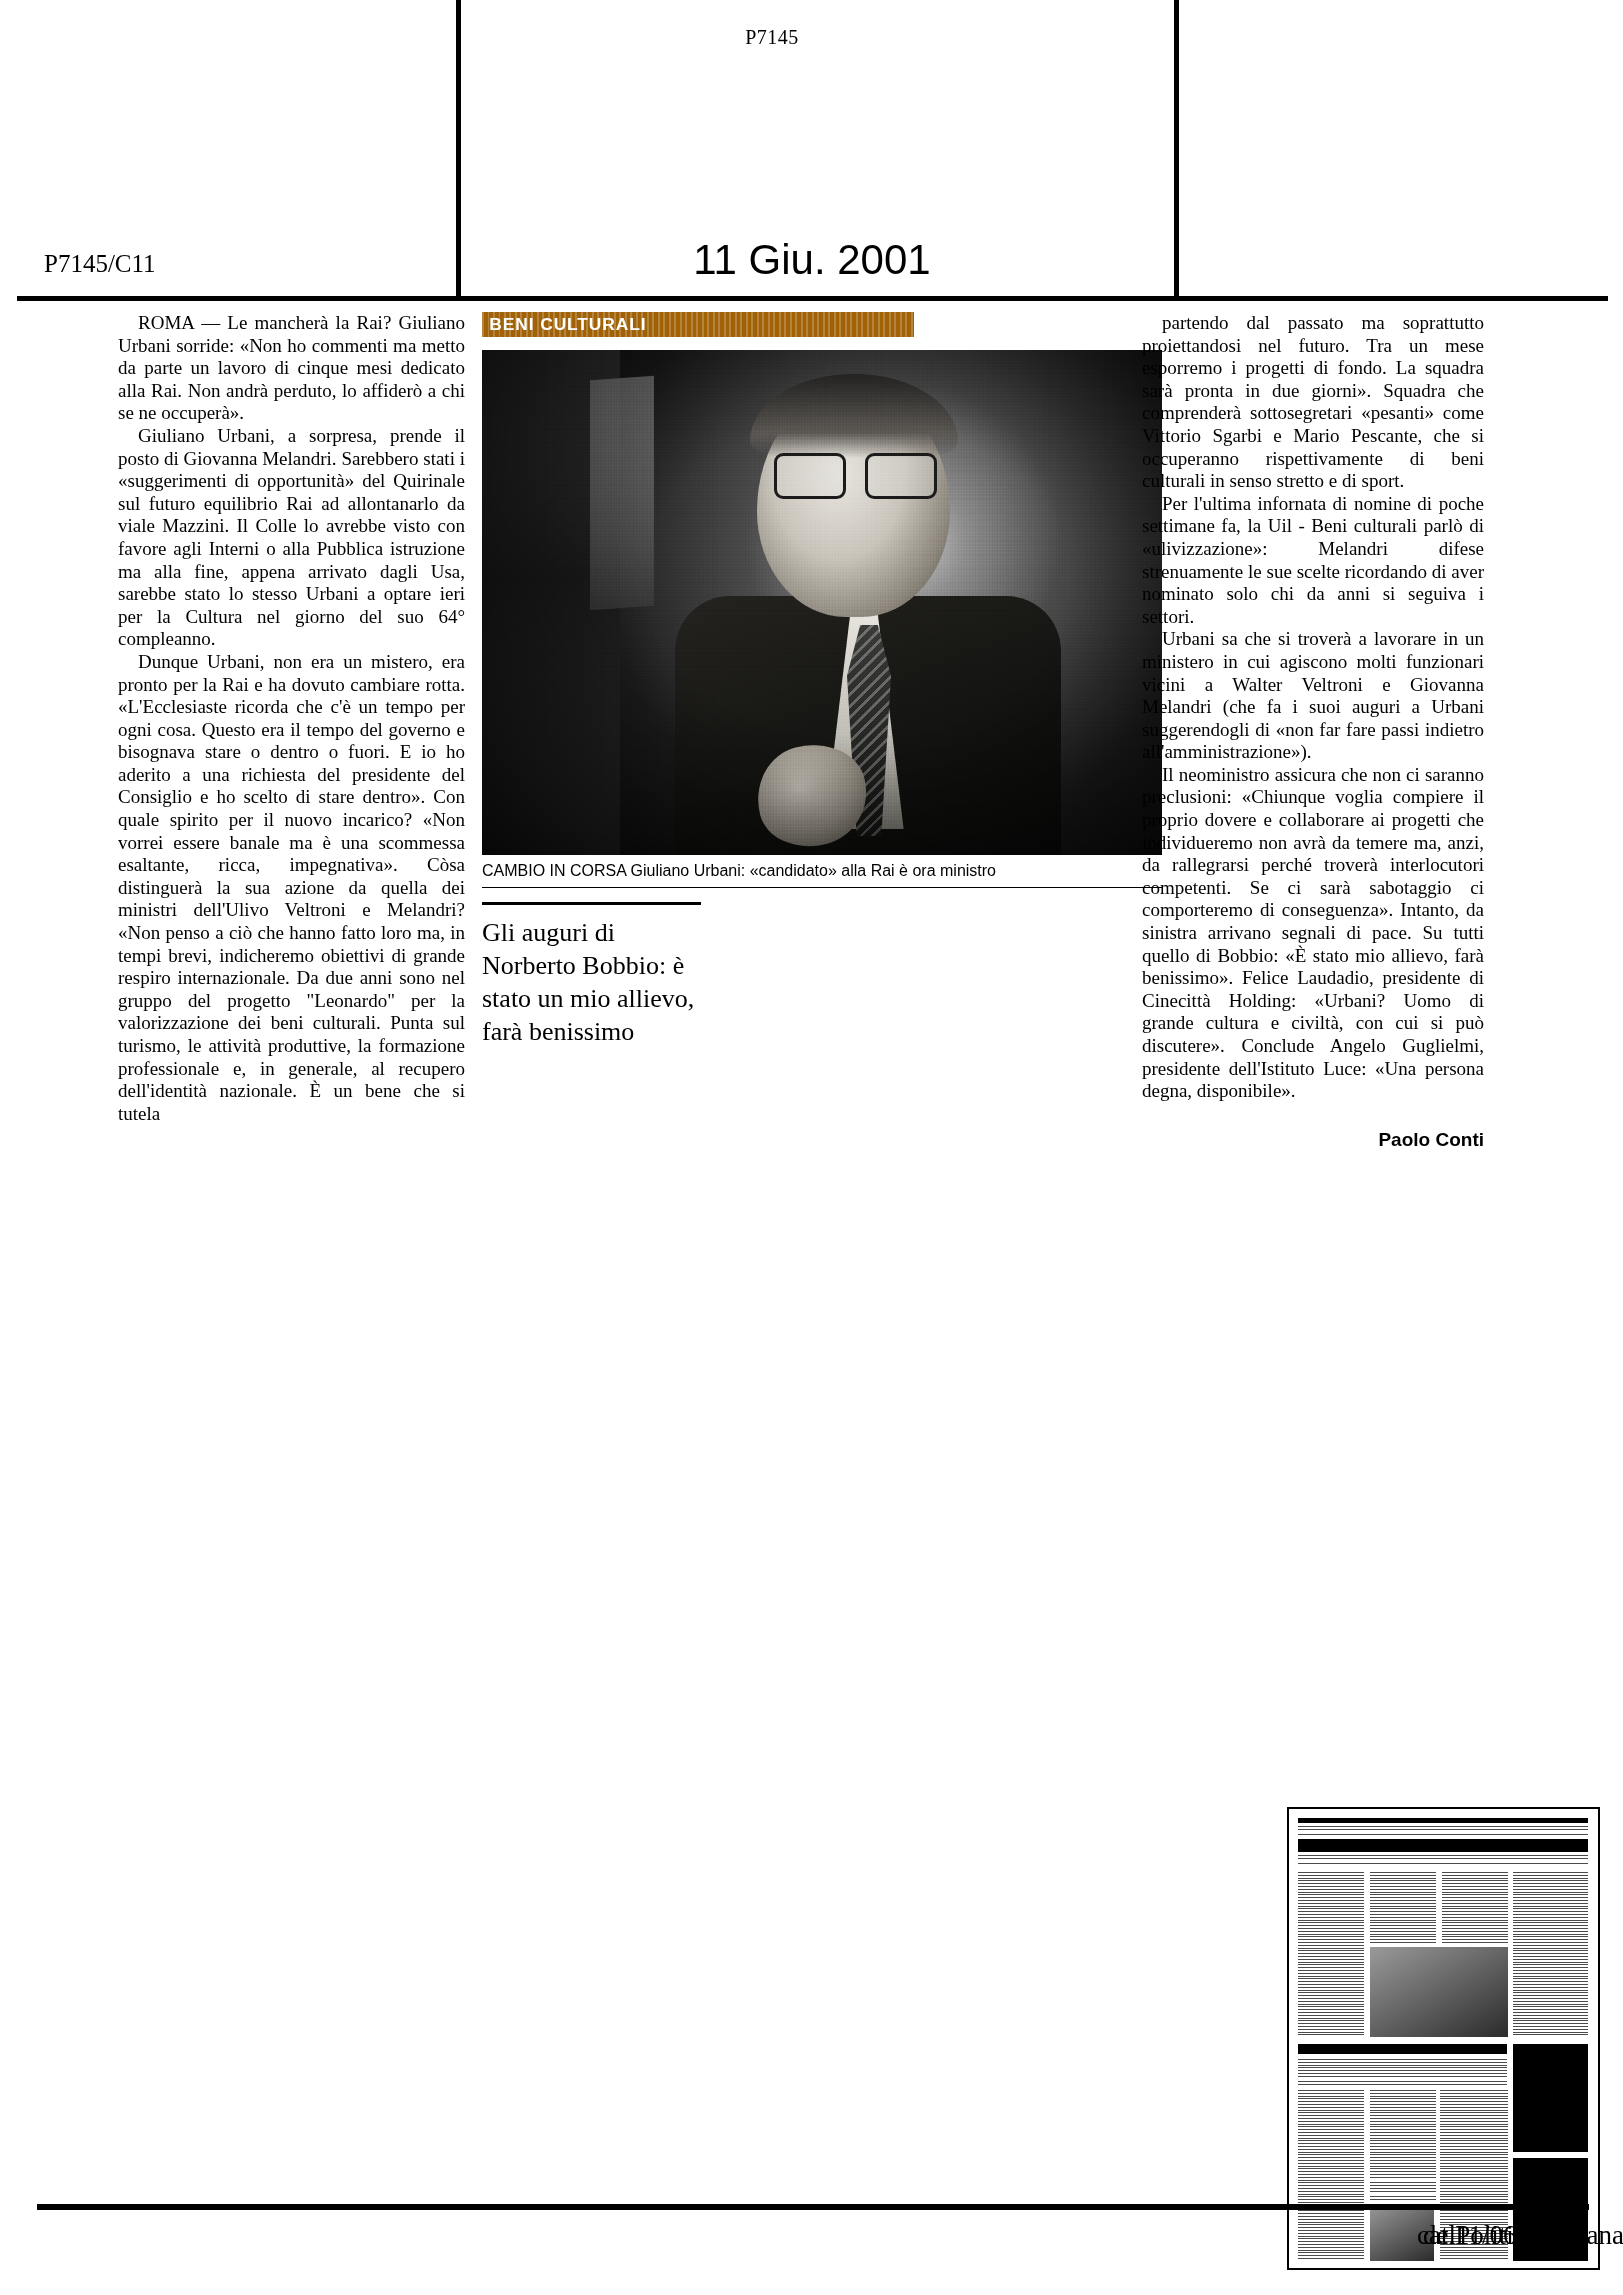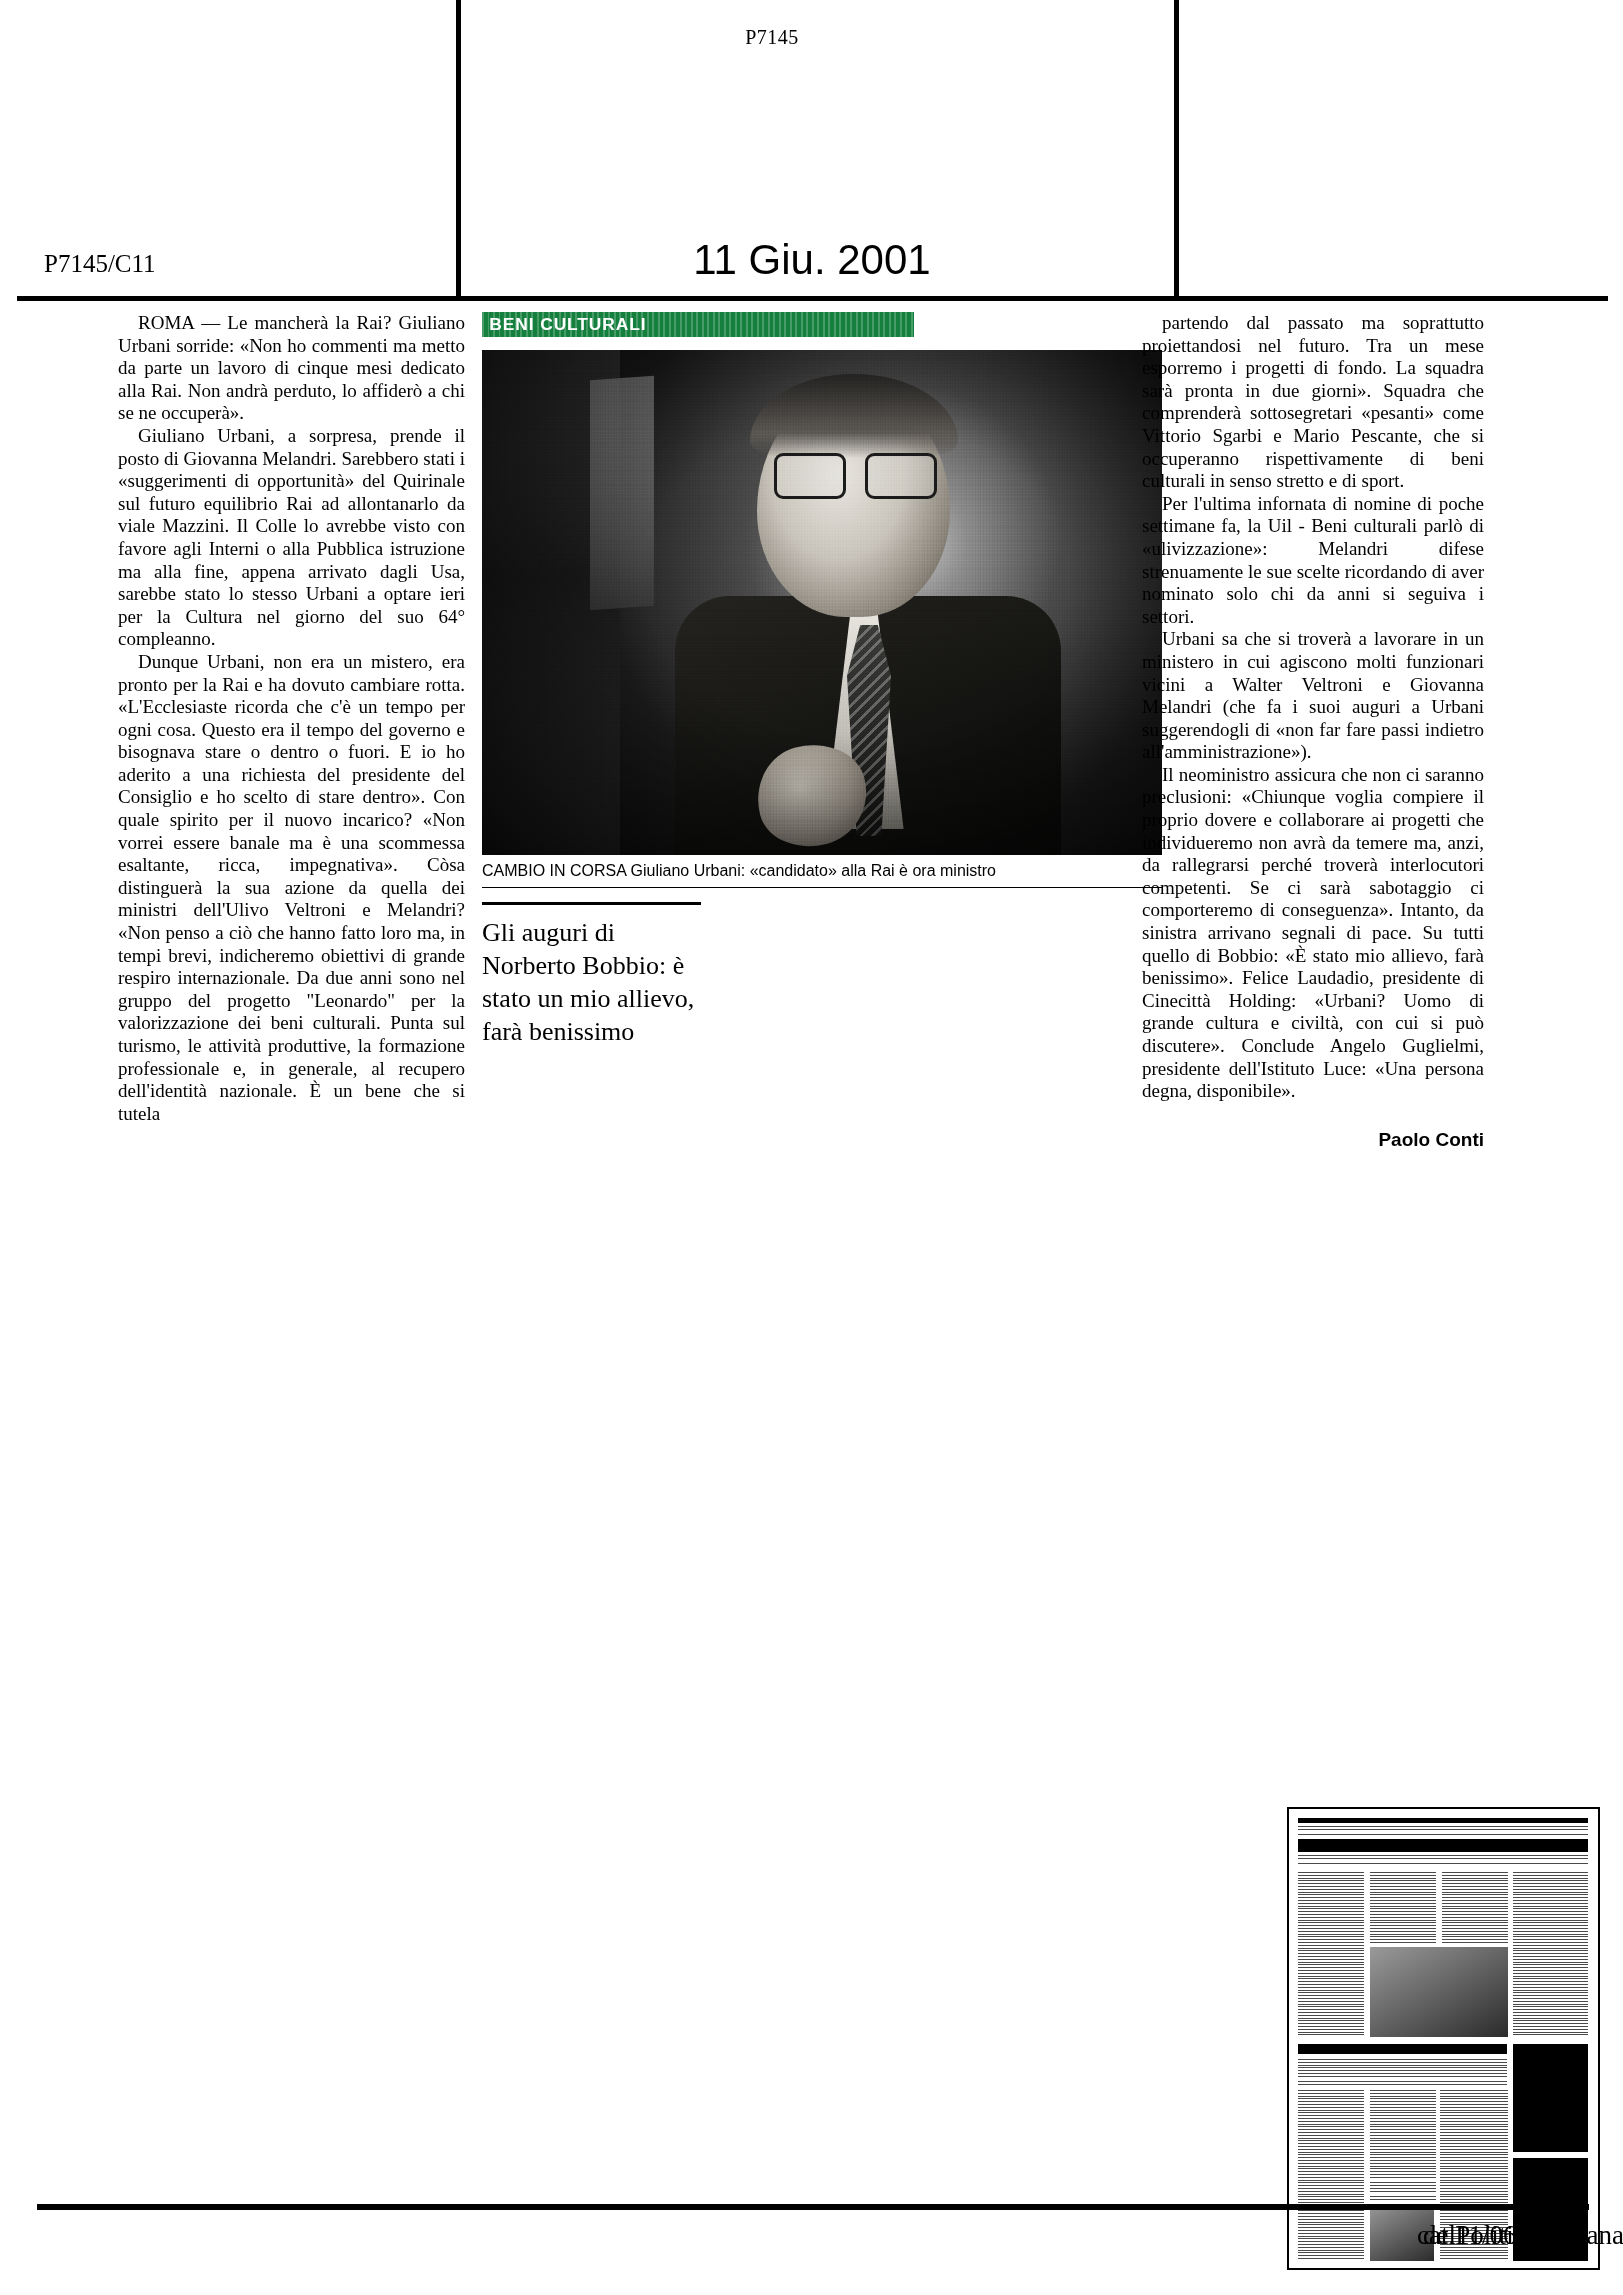--- a/index.html
+++ b/index.html
@@ -115,21 +115,21 @@
   .center-col {
     position: absolute;
     left: 482px;
     top: 0;
     width: 680px;
   }
 
   .kicker {
     width: 432px;
     height: 25px;
-    background: #15803d;
+    background: #a16207;
     color: #fff;
     font-family: "Liberation Sans", sans-serif;
     font-weight: bold;
     font-size: 17.4px;
     letter-spacing: 0.9px;
     padding: 1.8px 0 0 7.3px;
     box-sizing: border-box;
     position: relative;
     overflow: hidden;
   }

